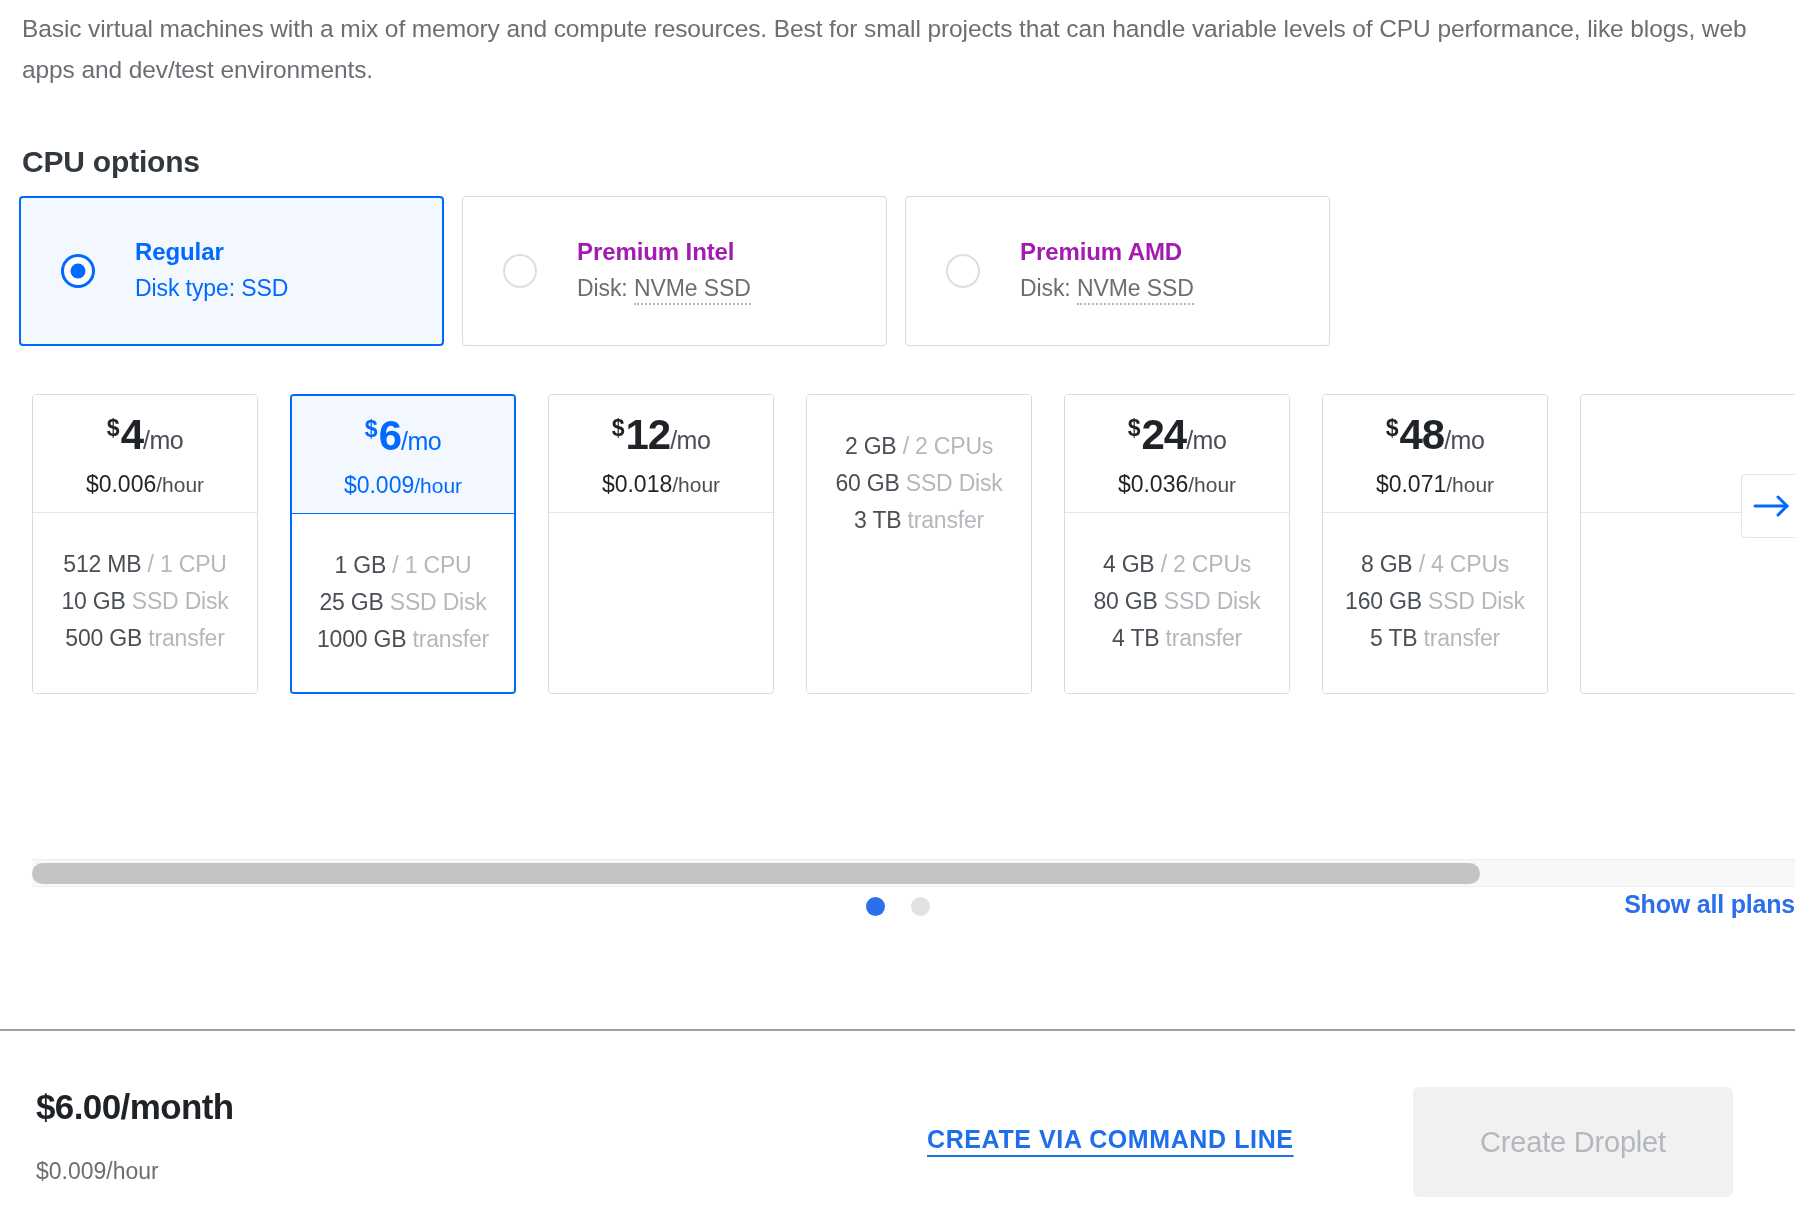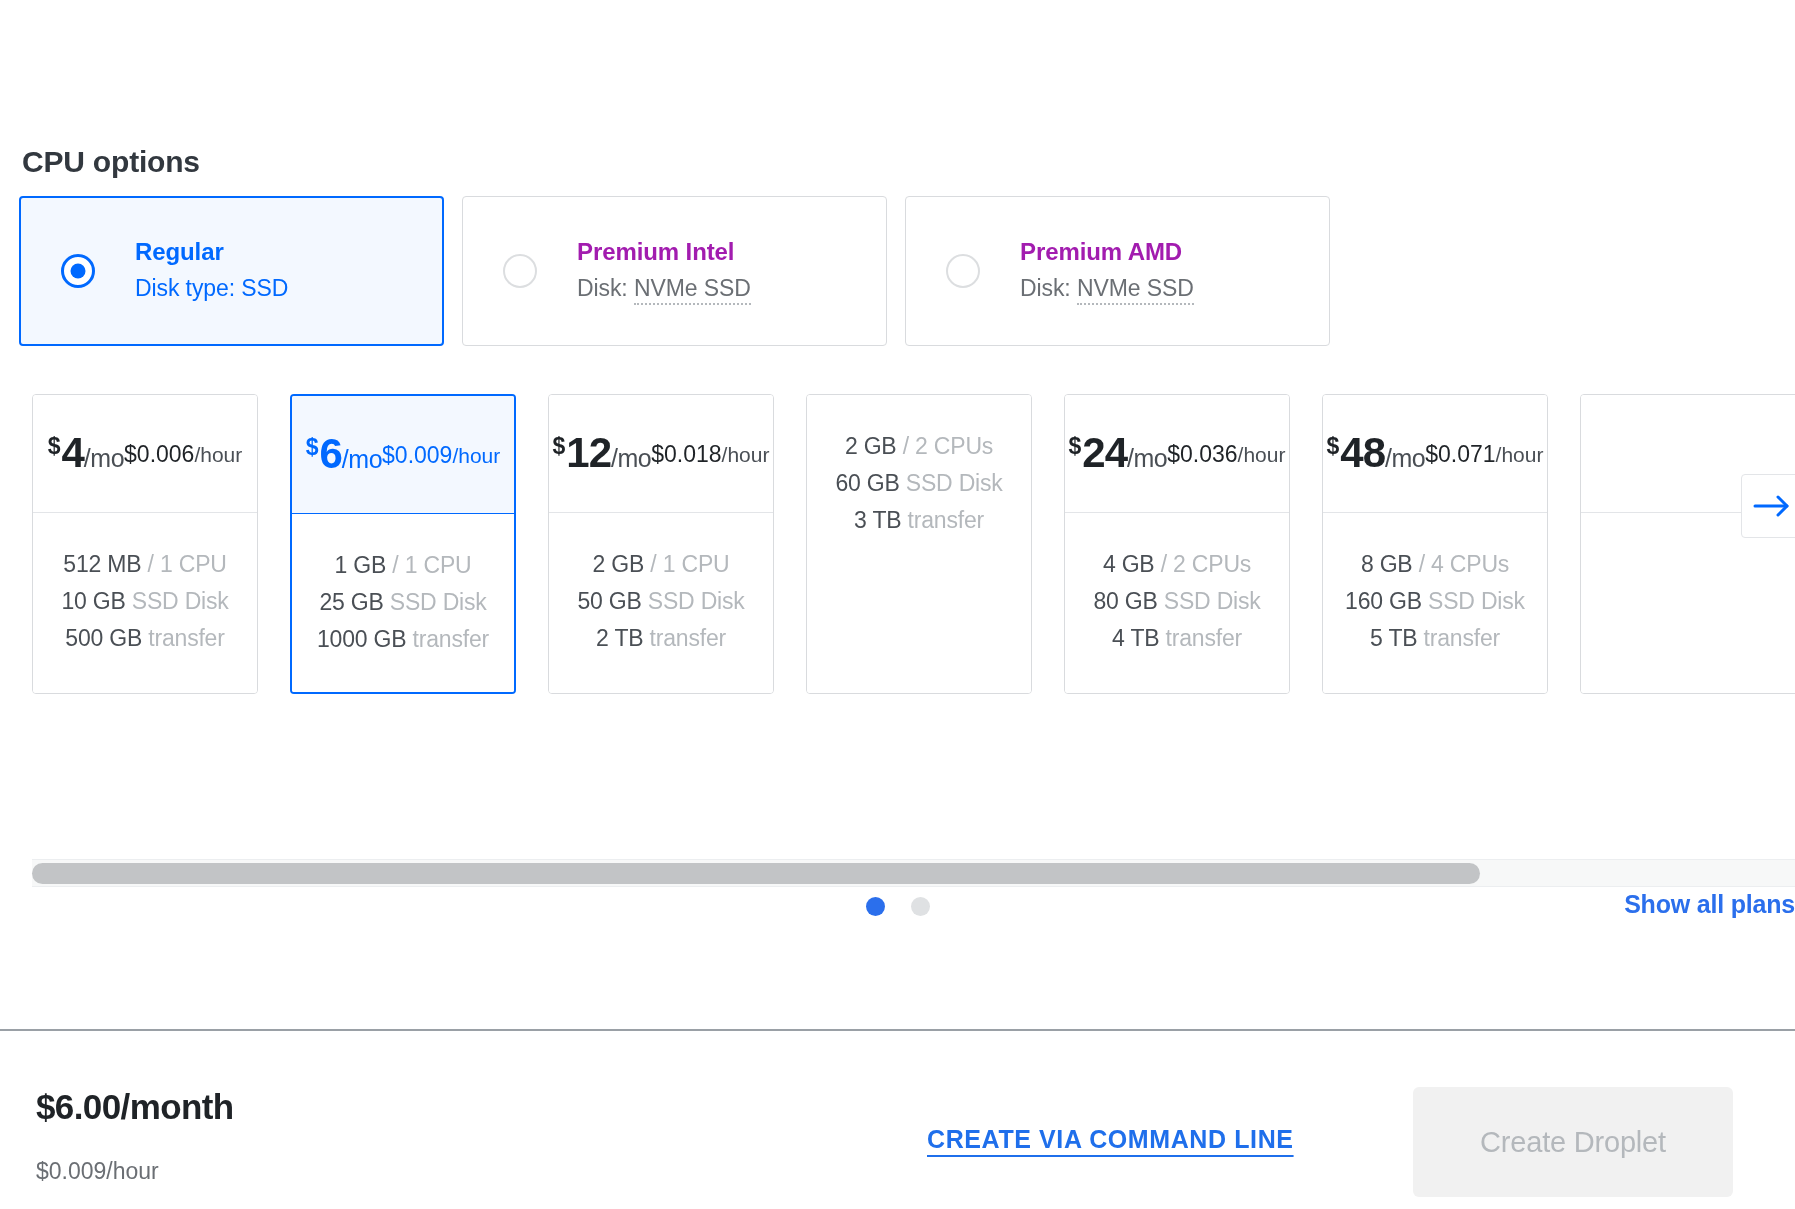--- a/index.html
+++ b/index.html
@@ -144,21 +144,21 @@
     cursor: pointer;
     overflow: hidden;
   }
   .plan-card.selected {
     border: 2px solid #0069ff;
   }
 
   .plan-price {
     height: 118px;
     display: flex;
-    flex-direction: row;
+    flex-direction: column;
     align-items: center;
     justify-content: center;
     border-bottom: 1px solid #e3e5e8;
     background: #fff;
   }
   .plan-card.selected .plan-price {
     background: #f3f8ff;
     border-bottom: 1px solid #0069ff;
   }
 
@@ -346,20 +346,21 @@
   }
 
   
   .plan-card.peek { width: 226px; }
 </style>
 </head>
 <body>
 
 <div class="page">
 
+  <p class="intro">Basic virtual machines with a mix of memory and compute resources. Best for small projects that can handle variable levels of CPU performance, like blogs, web apps and dev/test environments.</p>
 
   <h2 class="section-title">CPU options</h2>
 
   <div class="cpu-row" id="cpu-row">
       <div class="cpu-card selected">
         <div class="radio"></div>
         <div class="cpu-text">
           <div class="cpu-name">Regular</div>
           <div class="cpu-disk"><span>Disk type: </span><span>SSD</span></div>
         </div>
@@ -401,25 +402,20 @@
           <div class="plan-specs">
             <div class="spec"><span>1 GB</span><span class="muted"> / 1 CPU</span></div>
             <div class="spec"><span>25 GB</span><span class="muted"> SSD Disk</span></div>
             <div class="spec"><span>1000 GB</span><span class="muted"> transfer</span></div>
           </div>
         </div>
         <div class="plan-card">
           <div class="plan-price">
             <div class="price-main"><span class="price-cur">$</span><span class="price-amt">12</span><span class="price-per">/mo</span></div>
             <div class="price-hour"><span>$0.018</span><span class="unit">/hour</span></div>
-          </div>
-          <div class="plan-specs">
-            <div class="spec"><span>2 GB</span><span class="muted"> / 1 CPU</span></div>
-            <div class="spec"><span>50 GB</span><span class="muted"> SSD Disk</span></div>
-            <div class="spec"><span>2 TB</span><span class="muted"> transfer</span></div>
           </div>
         </div>
         <div class="plan-card">
           <div class="plan-specs">
             <div class="spec"><span>2 GB</span><span class="muted"> / 2 CPUs</span></div>
             <div class="spec"><span>60 GB</span><span class="muted"> SSD Disk</span></div>
             <div class="spec"><span>3 TB</span><span class="muted"> transfer</span></div>
           </div>
         </div>
         <div class="plan-card">

